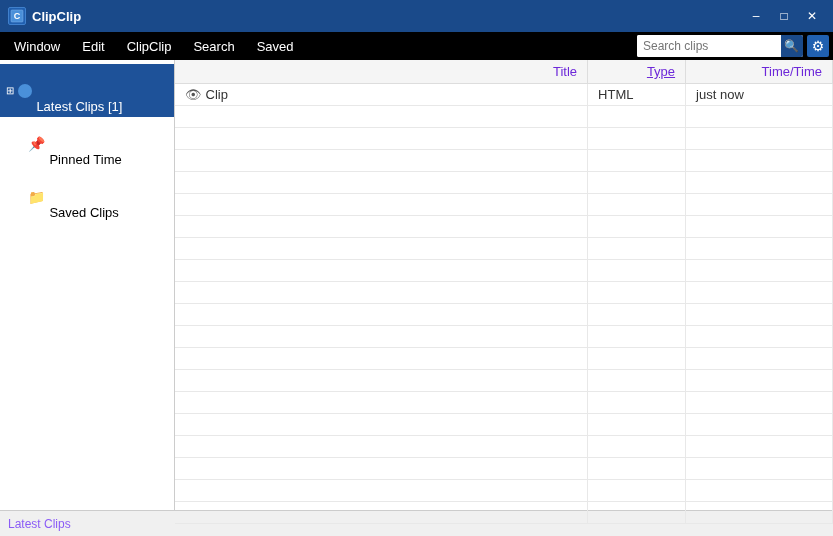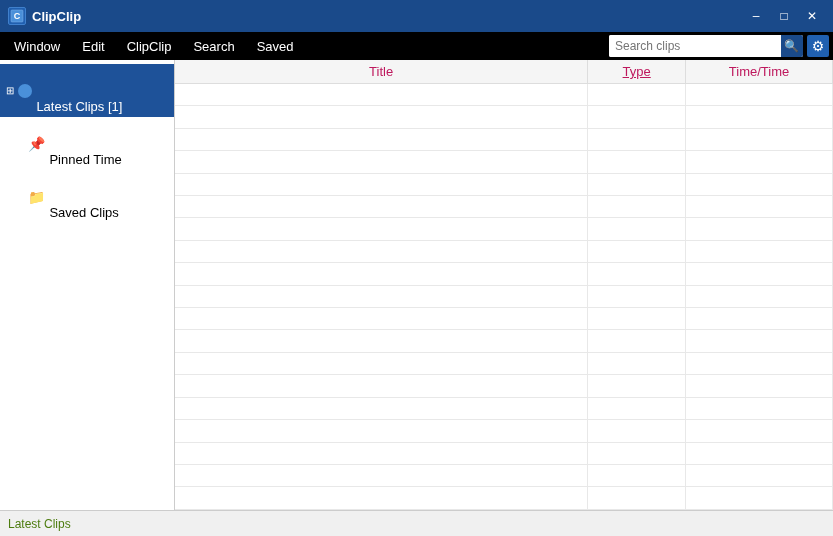--- a/index.html
+++ b/index.html
@@ -91,21 +91,21 @@
       height: 22px;
       border-radius: 2px;
       overflow: hidden;
     }
     .search-input {
       border: none;
       outline: none;
       padding: 2px 6px;
       font-size: 12px;
       color: #888;
-      width: 172px;
+      width: 144px;
       height: 100%;
     }
     .search-btn {
       background: #1a4a8a;
       border: none;
       height: 100%;
       width: 22px;
       cursor: pointer;
       display: flex;
       align-items: center;
@@ -179,24 +179,24 @@
     .clip-table {
       width: 100%;
       border-collapse: collapse;
       flex: 1;
     }
     .clip-table thead tr {
       background: #f5f5f5;
       border-bottom: 1px solid #ddd;
     }
     .clip-table thead th {
-      text-align: center;
+      text-align: right;
       padding: 4px 10px;
       font-weight: normal;
-      color: #be185d;
+      color: #6d28d9;
       font-size: 13px;
       border-right: 1px solid #ddd;
     }
     .col-title { width: 430px; }
     .col-type { width: 100px; text-decoration: underline; }
     .col-datetime { width: 150px; }
 
     .clip-table tbody tr {
       border-bottom: 1px solid #e8e8e8;
       height: 22px;
@@ -218,21 +218,21 @@
 
     
     .status-bar {
       background: #f0f0f0;
       border-top: 1px solid #ccc;
       height: 26px;
       display: flex;
       align-items: center;
       padding: 0 8px;
       font-size: 12px;
-      color: #4d7c0f;
+      color: #8b5cf6;
     }
   </style>
 </head>
 <body>
 
 <div class="title-bar">
   <div class="title-bar-left">
     <div class="app-icon">
       <svg width="14" height="14" viewBox="0 0 14 14">
         <rect x="1" y="1" width="12" height="12" rx="1" fill="#4a90d9" stroke="#80b0e8" stroke-width="0.5"></rect>
@@ -288,20 +288,25 @@
     <table class="clip-table">
       <thead>
         <tr>
           <th class="col-title">Title</th>
           <th class="col-type">Type</th>
           <th class="col-datetime">Time/Time</th>
         </tr>
       </thead>
       <tbody id="table-body">
 
+      <tr class="clip-row-first">
+            <td><span class="clip-icon" style="font-size:13px;">👁</span>Clip</td>
+            <td>HTML</td>
+            <td>just now</td>
+          </tr>
           <tr>
             <td></td>
             <td></td>
             <td></td>
           </tr>
           <tr>
             <td></td>
             <td></td>
             <td></td>
           </tr>

